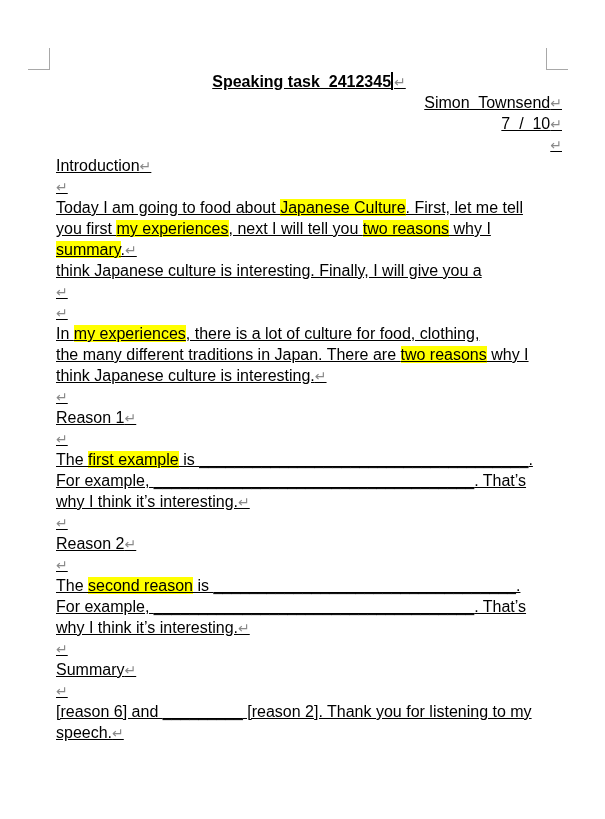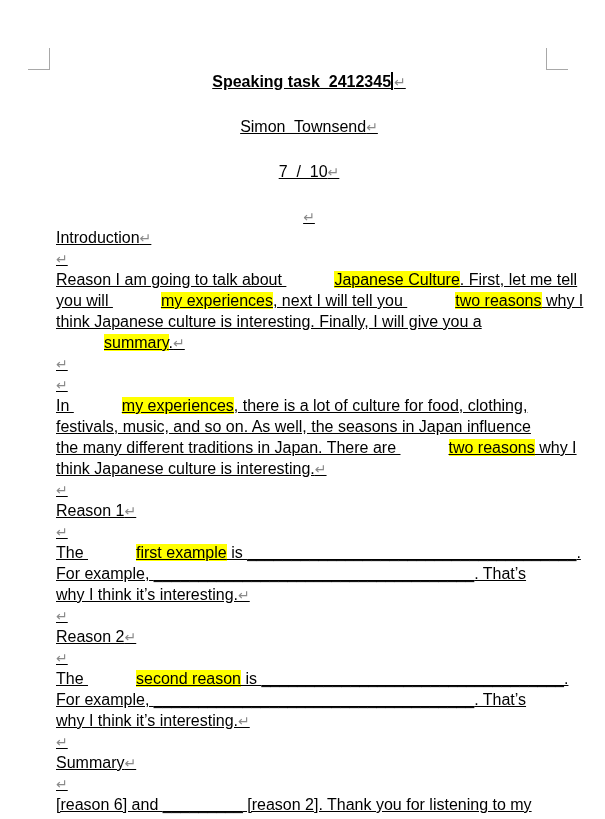--- a/index.html
+++ b/index.html
@@ -27,24 +27,24 @@
     position: absolute;
     left: 56px; top: 71px; width: 506px; text-decoration: underline;
   }
   .line {
     font-size: 16px;
     line-height: 21px;
     height: 21px;
     white-space: pre;
   }
   .line.center { text-align: center; }
-  .line.right  { text-align: center; margin-top: 24px; }
+  .line.right  { text-align: right; }
   .b  { font-weight: bold; }
   .u  { text-decoration: underline; }
-  .hl { background: var(--hl, #ffff00); margin-left: 48px; }
+  .hl { background: var(--hl, #ffff00); }
   .pmark {
     color: var(--mark, #8a8a8a);
     font-family: "DejaVu Sans", sans-serif;
     font-size: 14px;
   }
   .caret {
     display: inline-block;
     width: 2px; height: 18px;
     background: #000;
     vertical-align: -3px;
@@ -57,28 +57,27 @@
 <div class="page">
   <div class="crop tl"></div>
   <div class="crop tr"></div>
   <div class="doc" id="doc-lines">
       <div class="line center"><span class="b">Speaking task_2412345</span><span class="caret"></span><span class="pmark">↵</span></div>
       <div class="line right"><span>Simon  Townsend</span><span class="pmark">↵</span></div>
       <div class="line right"><span>7  /  10</span><span class="pmark">↵</span></div>
       <div class="line right"><span class="pmark">↵</span></div>
       <div class="line left"><span class="u">Introduction</span><span class="pmark">↵</span></div>
       <div class="line left"><span class="pmark">↵</span></div>
-      <div class="line left"><span>Reason I am going to talk about </span><span class="hl">Japanese Culture</span><span>. First, let me tell</span></div>
-      <div class="line left"><span>you will </span><span class="hl">my experiences</span><span>, next I will tell you </span><span class="hl">two reasons</span><span> why I</span></div>
+      <div class="line left"><span>Today I am going to food about </span><span class="hl">Japanese Culture</span><span>. First, let me tell</span></div>
+      <div class="line left"><span>you first </span><span class="hl">my experiences</span><span>, next I will tell you </span><span class="hl">two reasons</span><span> why I</span></div>
+      <div class="line left"><span class="hl">summary</span><span>.</span><span class="pmark">↵</span></div>
       <div class="line left"><span>think Japanese culture is interesting. Finally, I will give you a</span></div>
-      <div class="line left"><span class="hl">summary</span><span>.</span><span class="pmark">↵</span></div>
       <div class="line left"><span class="pmark">↵</span></div>
       <div class="line left"><span class="pmark">↵</span></div>
       <div class="line left"><span>In </span><span class="hl">my experiences</span><span>, there is a lot of culture for food, clothing,</span></div>
-      <div class="line left"><span>festivals, music, and so on. As well, the seasons in Japan influence</span></div>
       <div class="line left"><span>the many different traditions in Japan. There are </span><span class="hl">two reasons</span><span> why I</span></div>
       <div class="line left"><span>think Japanese culture is interesting.</span><span class="pmark">↵</span></div>
       <div class="line left"><span class="pmark">↵</span></div>
       <div class="line left"><span class="u">Reason 1</span><span class="pmark">↵</span></div>
       <div class="line left"><span class="pmark">↵</span></div>
       <div class="line left"><span>The </span><span class="hl">first example</span><span> is </span><span>_____________________________________</span><span>.</span></div>
       <div class="line left"><span>For example, </span><span>____________________________________</span><span>. That’s</span></div>
       <div class="line left"><span>why I think it’s interesting.</span><span class="pmark">↵</span></div>
       <div class="line left"><span class="pmark">↵</span></div>
       <div class="line left"><span class="u">Reason 2</span><span class="pmark">↵</span></div>

